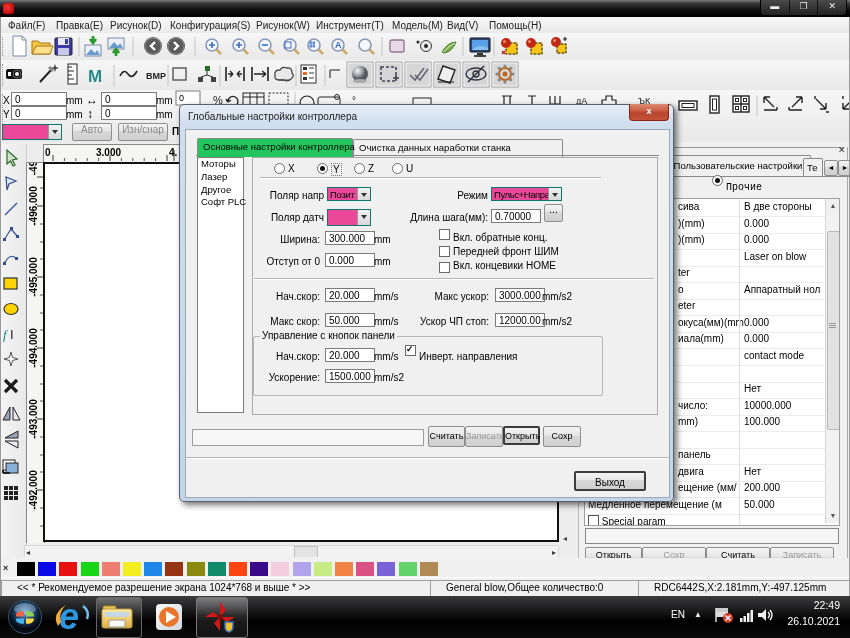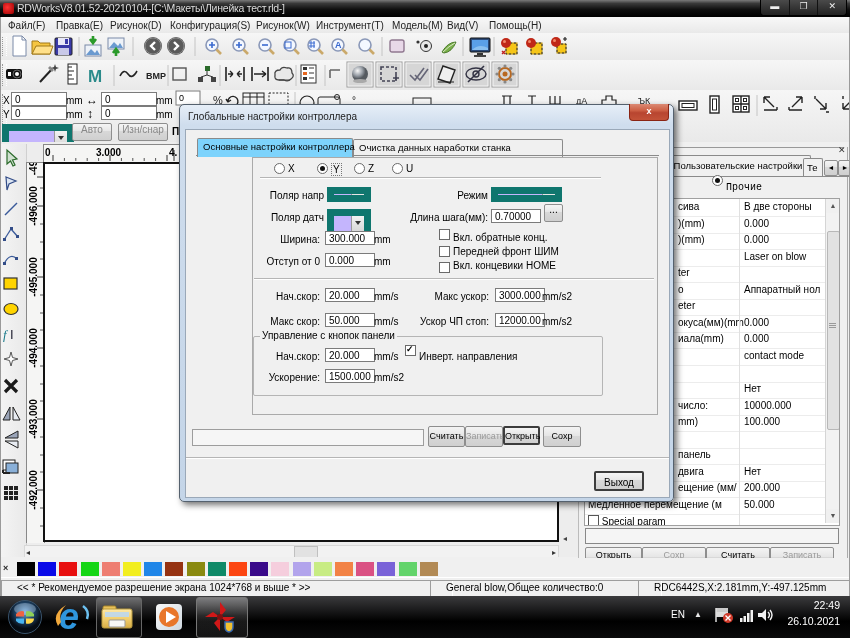--- a/index.html
+++ b/index.html
@@ -14,21 +14,21 @@
 #menubar{left:0;top:17px;width:850px;height:16px;background:linear-gradient(#f8f8f8,#e9e9e9);border-bottom:1px solid #d5d5d5;}
 #menubar span{position:absolute;top:3px;color:#222;font-size:10px;}
 .tbrow{left:0;background:linear-gradient(#f6f6f6,#e9e9e9);border-bottom:1px solid #d9d9d9;width:850px;}
 #tb1{top:33px;height:27px;}
 #tb2{top:60px;height:30px;}
 #tb3{top:90px;height:52px;border-bottom:1px solid #cccccc;}
 .grip{position:absolute;left:2px;top:4px;bottom:4px;width:3px;border-left:1px dotted #999;border-right:1px dotted #fff;}
 
 .inp{position:absolute;background:#fff;border:1px solid #7b7b7b;font-size:10px;padding:1px 3px;white-space:nowrap;overflow:hidden;}
 .lbl{position:absolute;white-space:nowrap;}
-.cmb{position:absolute;background:#c4b5fd;border:7px solid #0f766e;font-size:9.5px;white-space:nowrap;overflow:hidden;}
+.cmb{position:absolute;background:#ec4899;border:1px solid #0f766e;font-size:9.5px;white-space:nowrap;overflow:hidden;}
 .cmb .ar{position:absolute;right:0;top:0;bottom:0;width:12px;background:linear-gradient(#f2f2f2,#d8d8d8);border-left:1px solid #9a9a9a;}
 .cmb .ar:after{content:"";position:absolute;left:3px;top:5px;border:3px solid transparent;border-top:4px solid #333;}
 .btn{position:absolute;background:linear-gradient(#f4f4f4,#e6e6e6 45%,#d8d8d8 46%,#cfcfcf);border:1px solid #8e8e8e;border-radius:2px;text-align:center;font-size:10px;}
 
 #workspace{left:0;top:142px;width:578px;height:415px;background:#ededed;}
 #lefttools{left:0;top:144px;width:26px;height:413px;background:linear-gradient(90deg,#f4f4f4,#e9e9e9);border-right:1px solid #d0d0d0;}
 #hruler{left:43px;top:144px;width:535px;height:17px;background:#f5f5f4;border:1px solid #888;border-right:none;}
 #vruler{left:26px;top:162px;width:17px;height:380px;background:#f5f5f4;border:1px solid #888;border-bottom:none;}
 #canvas{left:43px;top:162px;width:516px;height:380px;background:#fff;border:2px solid #111;border-right-width:2px;box-sizing:border-box;}
 #hscroll{left:24px;top:545px;width:533px;height:12px;background:#f2f2f2;border:1px solid #d8d8d8;}
@@ -56,21 +56,20 @@
 .chk.on:after{content:"✓";position:absolute;left:0px;top:-2px;font-size:9px;font-weight:bold;}
 .gline{position:absolute;height:1px;background:#b5b5b5;border-bottom:1px solid #fff;}
 .gbox{position:absolute;border:1px solid #b5b5b5;border-radius:2px;}
 </style></head><body>
 <div id="app">
 
 <div class="abs" style="left:0;top:17px;width:1px;height:579px;background:#9a9a9a;z-index:50;"></div>
 <div class="abs" style="left:849px;top:17px;width:1px;height:579px;background:#9a9a9a;z-index:50;"></div>
 
 <div id="titlebar" class="abs"></div>
-<div id="titletxt" class="abs">RDWorksV8.01.52-20210104-[C:\Макеты\Линейка тест.rld-]</div>
 <div class="abs" style="left:3px;top:3px;width:11px;height:11px;background:radial-gradient(circle at 40% 40%,#f33,#900);border-radius:2px;"></div>
 <div id="winbtns" class="abs">
       <div>▬</div>
       <div>❐</div>
       <div>✕</div>
     </div>
 
 <div id="menubar" class="abs">
 <span style="left:8px;">Файл(F)</span>
       <span style="left:56px;">Правка(E)</span>
@@ -745,24 +744,25 @@
   <path d="M12 5 Q15 8 12 11 M14 3 Q18 8 14 13" stroke="#f2f2f2" stroke-width="1.4" fill="none"></path>
  </svg>
  <div class="abs" style="left:780px;top:3px;width:60px;color:#fff;font-size:10.5px;text-align:right;">22:49</div>
  <div class="abs" style="left:770px;top:19px;width:70px;color:#fff;font-size:10.5px;text-align:right;">26.10.2021</div>
 </div>
 
 <div id="dlg" class="abs">
 <div id="dlgtitle">Глобальные настройки контроллера</div>
 <div id="dlgclose">x</div>
 <div id="dlgclient">
-  <div class="tab" style="left:11px;z-index:2;background:#7dd3fc;height:16px;top:8px;width:144px;">Основные настройки контроллера</div>
+  <div class="tab" style="left:11px;z-index:2;background:#22c55e;height:16px;top:8px;width:144px;">Основные настройки контроллера</div>
   <div class="tab" style="left:167px;width:198px;">Очистка данных наработки станка</div>
   <div class="abs" style="left:10px;top:25px;width:463px;height:1px;background:#8a8a8a;"></div>
 
+  <div class="abs" style="left:11px;top:27px;width:47px;height:256px;background:#fff;border:1px solid #7b7b7b;padding:0 0 0 3px;box-sizing:border-box;line-height:12.8px;font-size:9.5px;white-space:nowrap;">Моторы<br>Лазер<br>Другое<br>Софт PLC</div>
 
   <div class="abs" style="left:66px;top:27px;width:404px;height:256px;border:1px solid #aaa;background:#f0f0f0;"></div>
 
   <div class="radio" style="left:88px;top:33.1px;"></div>
         <div class="lbl" style="left:102px;top:33px;">X</div>
   <div class="radio on" style="left:131px;top:33.1px;"></div>
         <div class="lbl" style="left:145px;top:33px;border:1px dotted #777;padding:0 1px;">Y</div>
   <div class="radio" style="left:168px;top:33.1px;"></div>
         <div class="lbl" style="left:182px;top:33px;">Z</div>
   <div class="radio" style="left:206px;top:33.1px;"></div>
@@ -816,17 +816,17 @@
   <div class="lbl" style="left:70px;top:242px;width:64px;text-align:right;">Ускорение:</div>
   <div class="inp" style="left:139px;top:239px;width:42px;height:10px;">1500.000</div>
   <div class="lbl" style="left:188px;top:242px;">mm/s2</div>
 
   <div class="abs" style="left:6px;top:299px;width:230px;height:15px;background:#f6f6f6;border:1px solid #9d9d9d;"></div>
   <div class="btn" style="left:242px;top:296px;width:35px;height:19px;line-height:18px;font-size:9px;">Считать</div>
   <div class="btn" style="left:279px;top:296px;width:36px;height:19px;line-height:18px;color:#9a9a9a;font-size:9px;">Записать</div>
   <div class="btn" style="left:317px;top:296px;width:37px;height:19px;line-height:16px;border:2px solid #3c3c3c;box-sizing:border-box;font-size:9px;">Открыть</div>
   <div class="btn" style="left:357px;top:296px;width:36px;height:19px;line-height:18px;font-size:9px;">Сохр</div>
   <div class="gline" style="left:0px;top:327px;width:483px;"></div>
-  <div class="btn" style="left:408px;top:341px;width:50px;height:20px;line-height:19px;border:2px solid #3c3c3c;box-sizing:border-box;">Выход</div>
+  <div class="btn" style="left:388px;top:341px;width:72px;height:20px;line-height:19px;border:2px solid #3c3c3c;box-sizing:border-box;">Выход</div>
 </div>
 </div>
 
 </div>
 
 </body></html>

